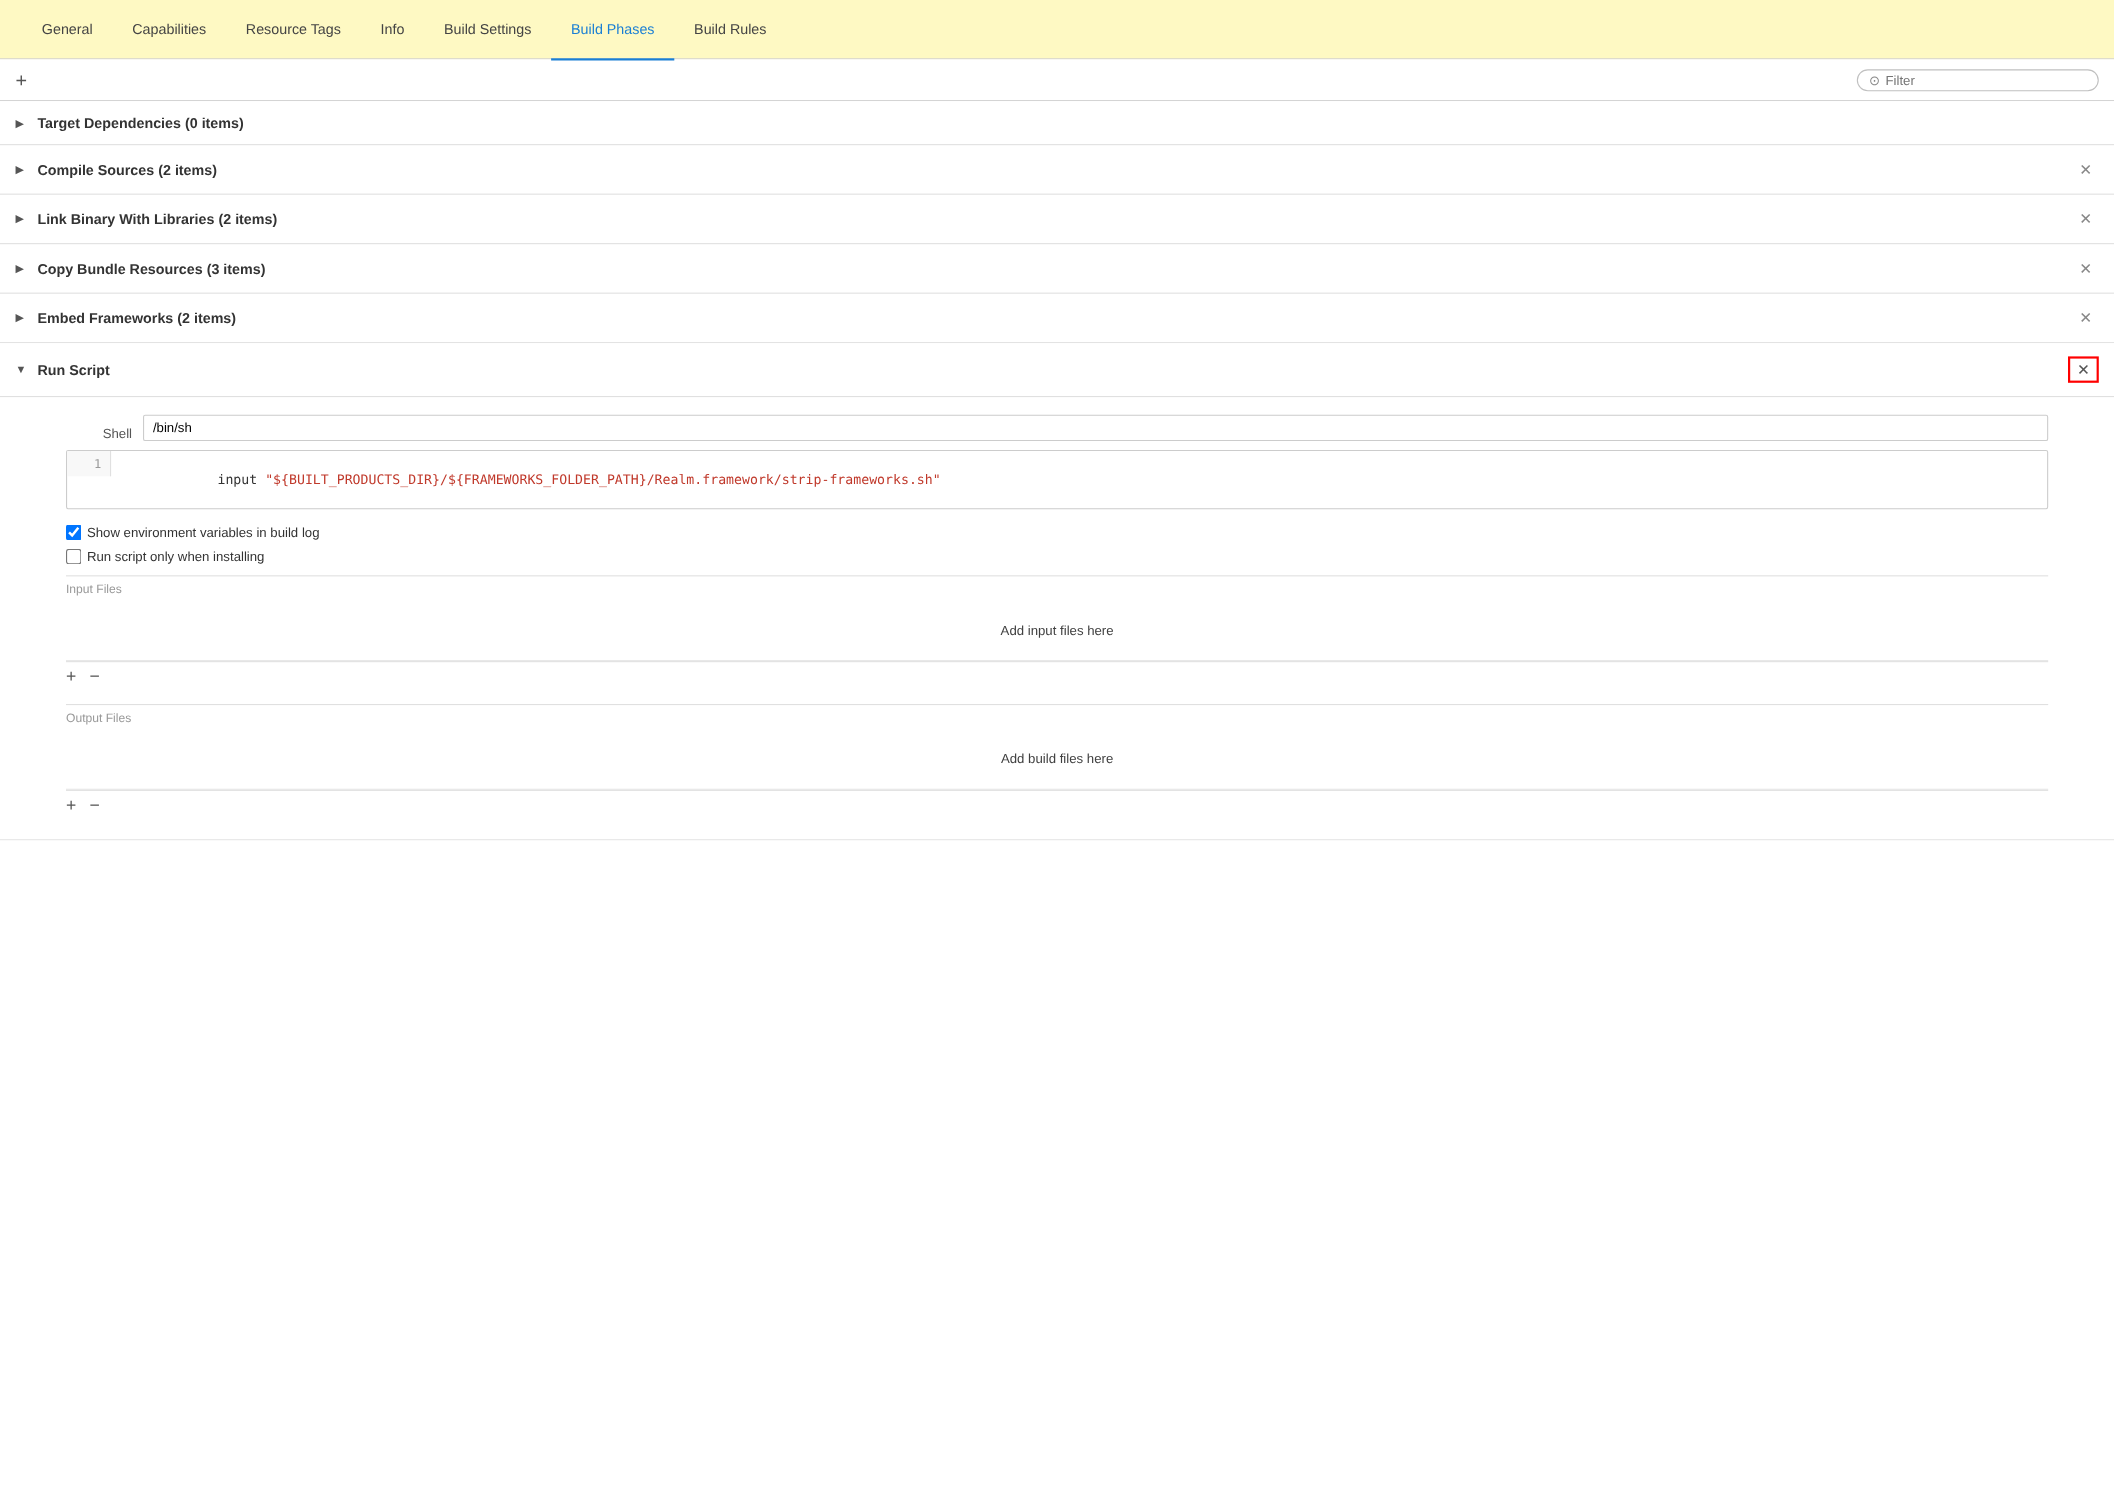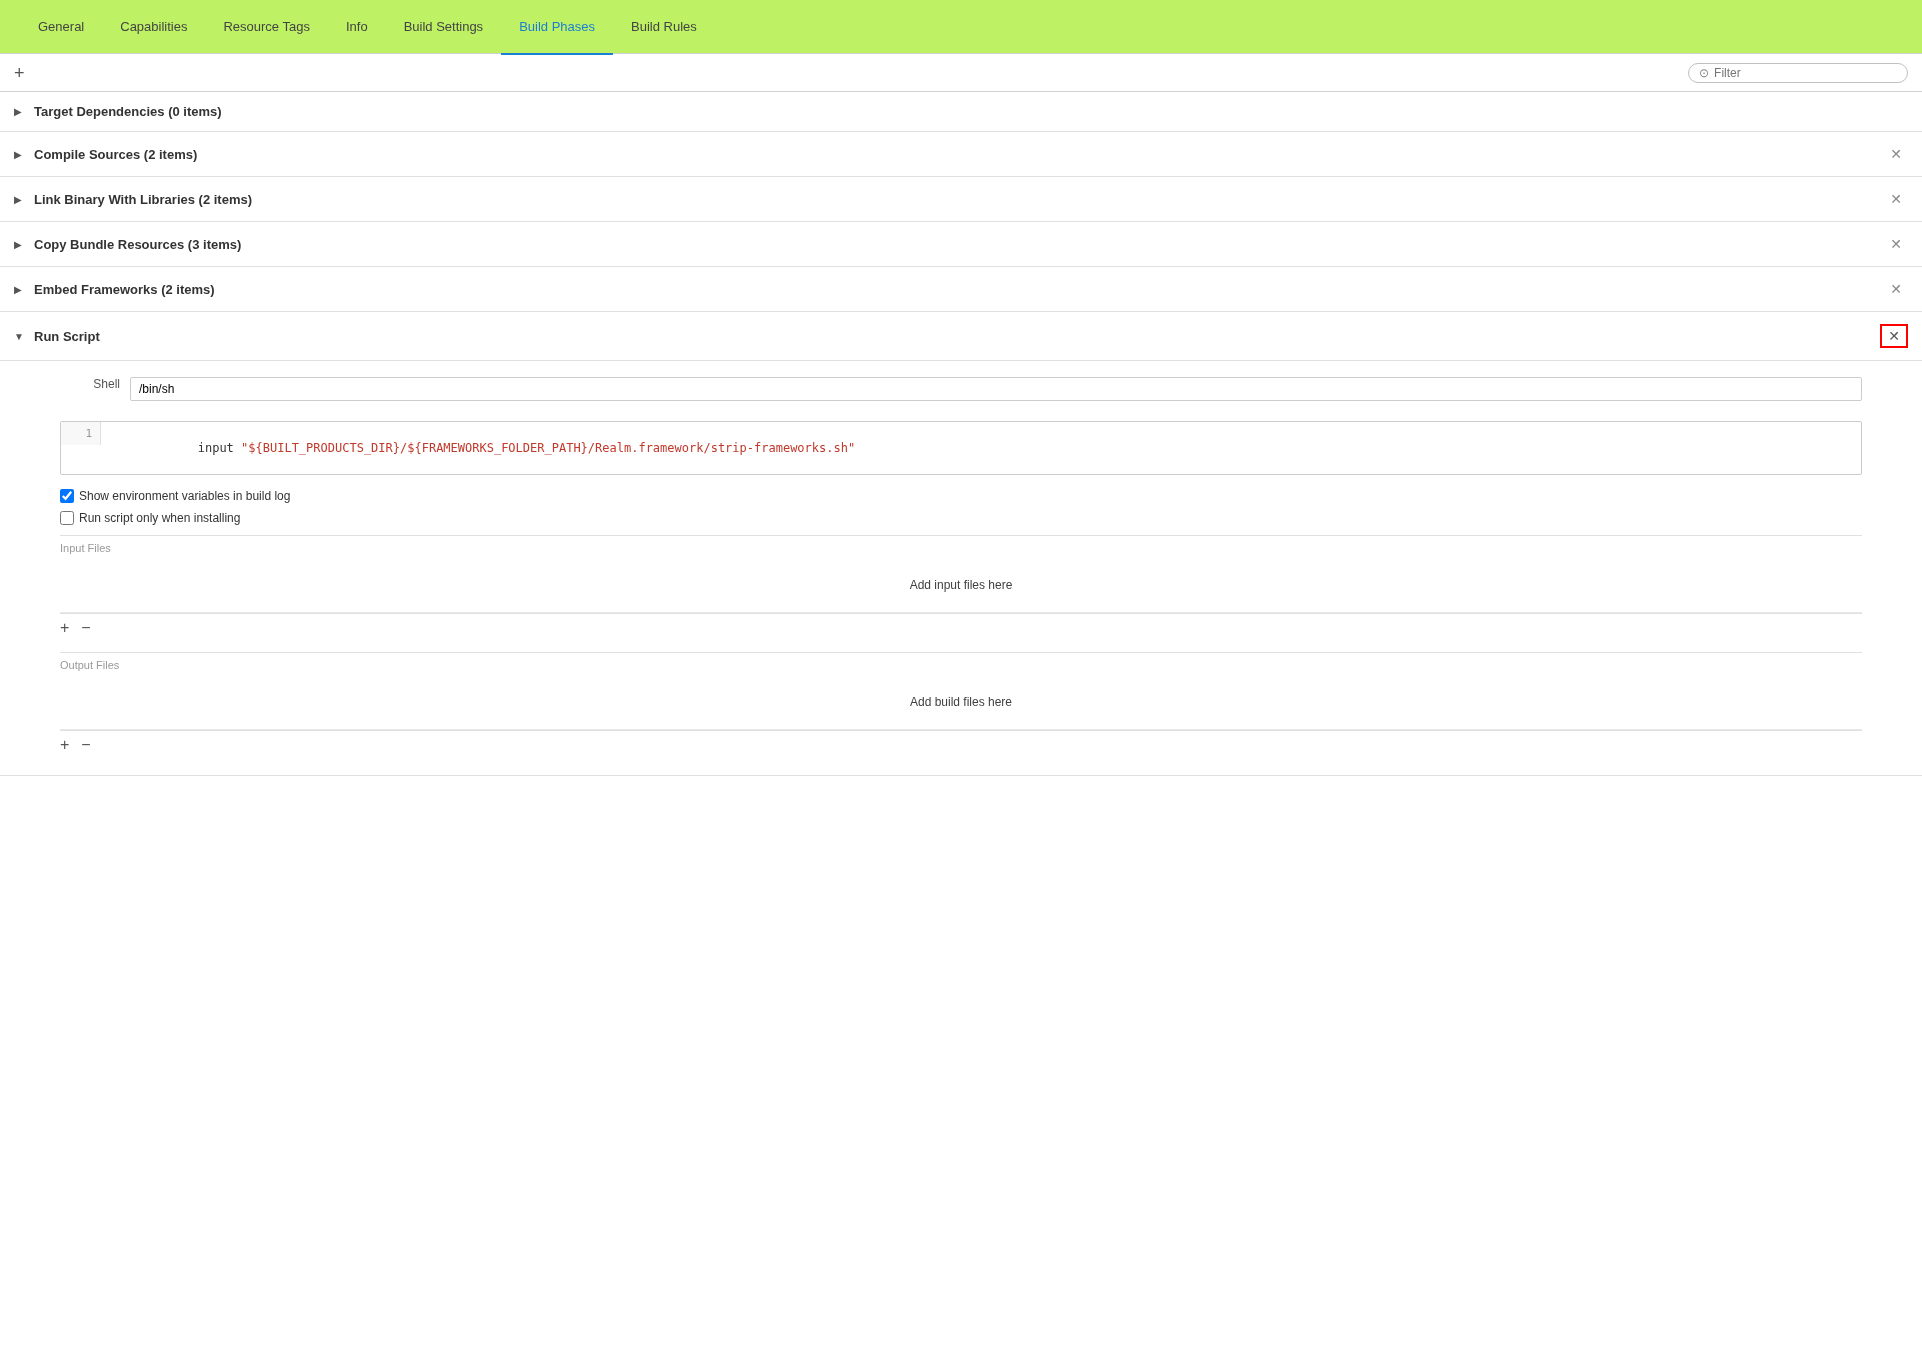--- a/index.html
+++ b/index.html
@@ -8,21 +8,21 @@
       font-size: 13px;
       background: #ffffff;
       color: #333;
     }
 
     
     .tab-bar {
       display: flex;
       align-items: center;
       border-bottom: 1px solid #d0d0d0;
-      background: #bef264;
+      background: #fef9c3;
       padding: 0 20px;
       height: 54px;
     }
     .tab-item {
       padding: 0 18px;
       height: 54px;
       display: flex;
       align-items: center;
       cursor: pointer;
       color: #444;
@@ -128,22 +128,22 @@
       padding: 12px 14px;
       border-bottom: 1px solid #e0e0e0;
     }
     .run-script-body {
       padding: 16px 60px;
     }
 
     
     .shell-row {
       display: flex;
-      align-items: flex-start;
-      margin-bottom: 20px;
+      align-items: flex-end;
+      margin-bottom: 8px;
     }
     .shell-label {
       width: 60px;
       text-align: right;
       margin-right: 10px;
       color: #555;
       font-size: 12px;
     }
     .shell-input {
       flex: 1;

